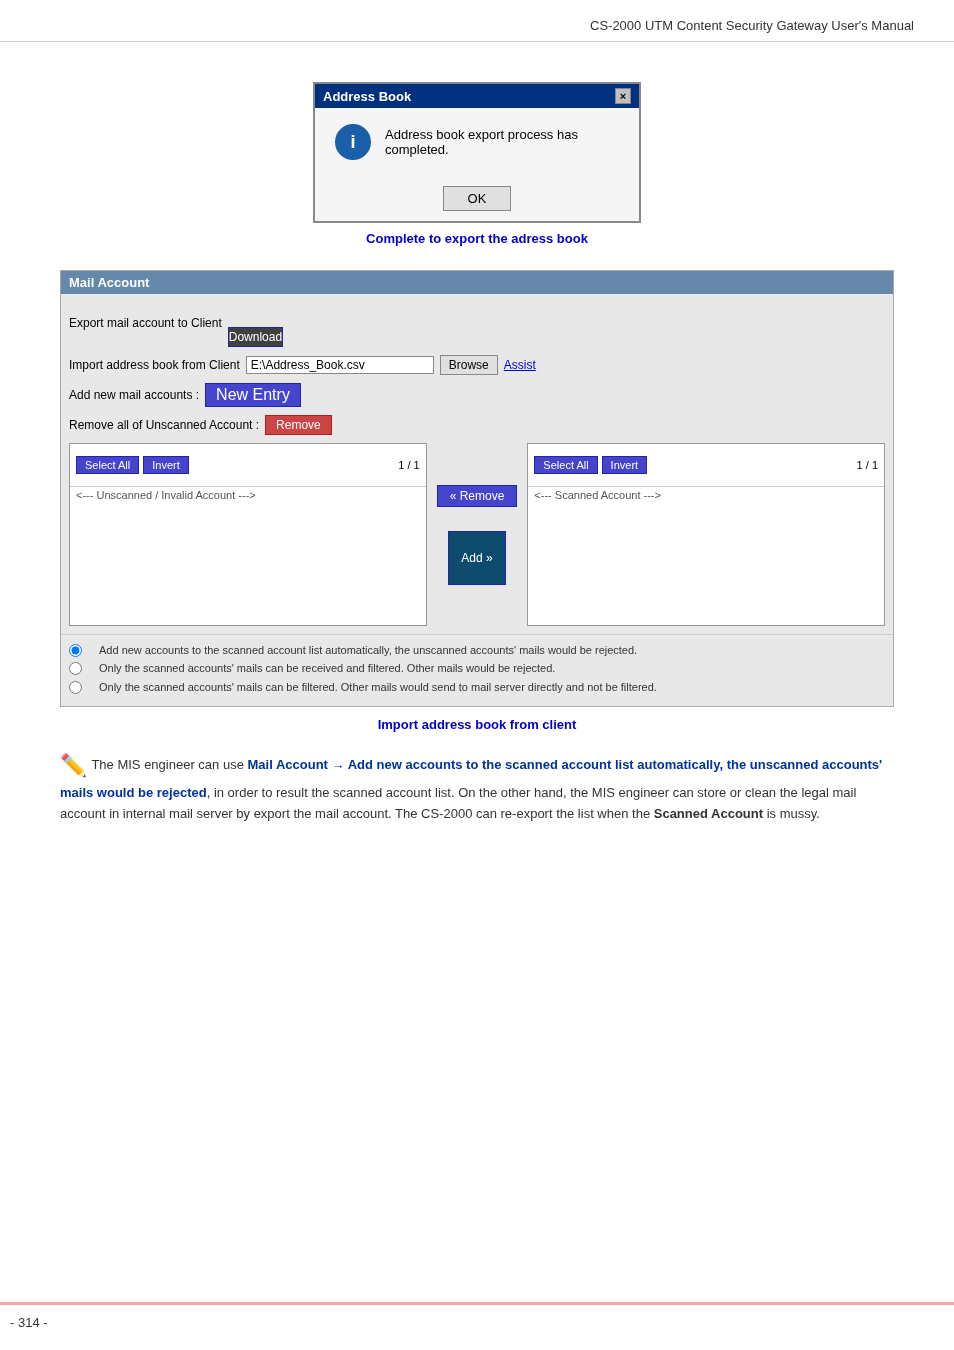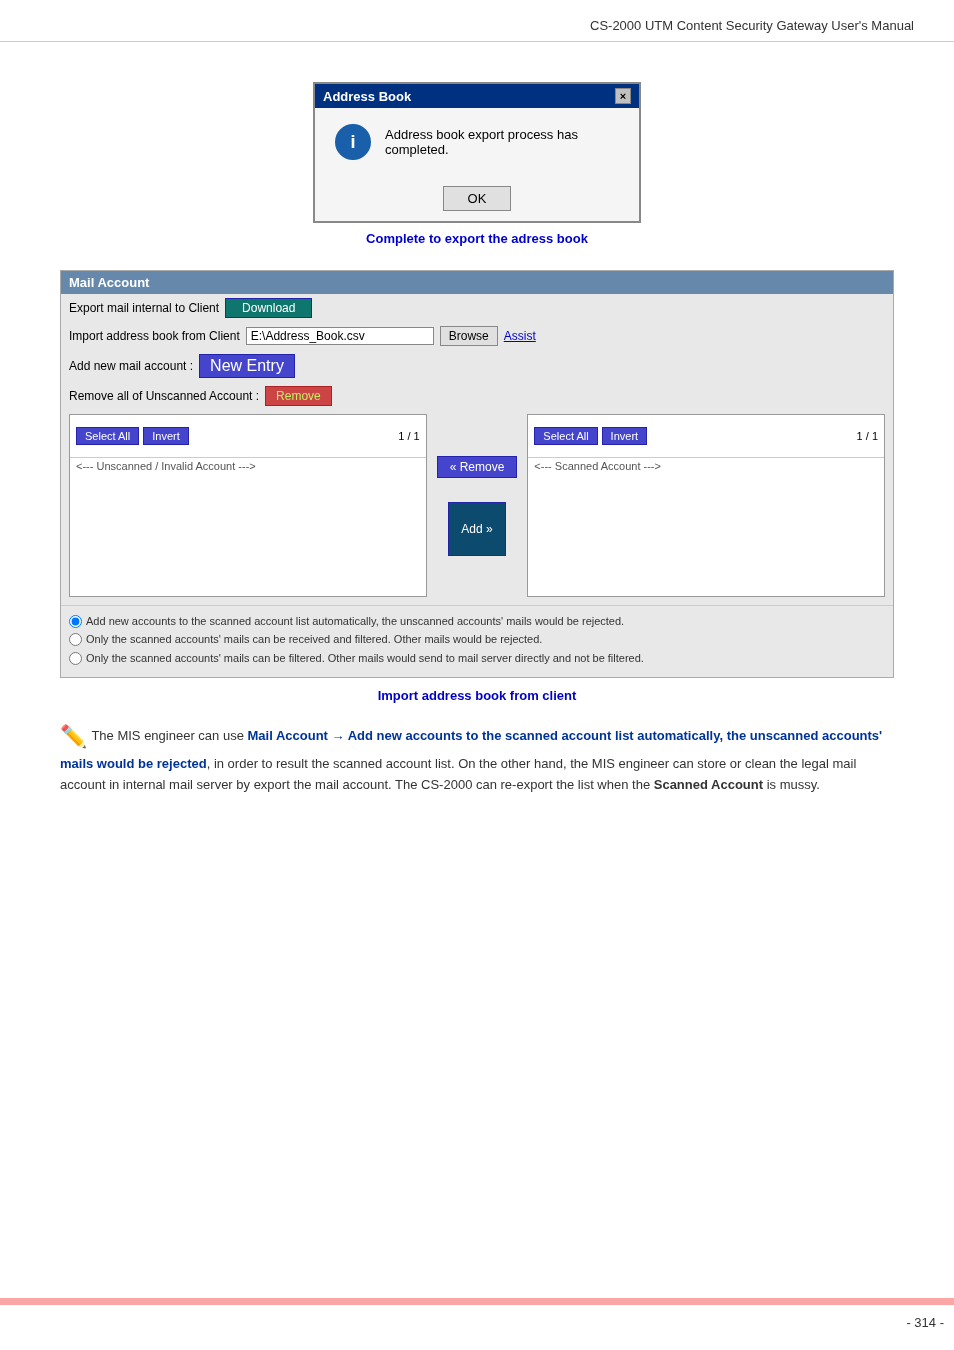--- a/index.html
+++ b/index.html
@@ -140,40 +140,41 @@
       gap: 6px;
       font-size: 12px;
     }
 
     .mail-account-label {
       color: #000;
       font-size: 12px;
     }
 
     .btn-download {
-      background: #0f766e;
-      color: #fff;
-      border: 1px solid #2222aa;
-      padding: 2px 16px;
-      font-size: 12px;
-      cursor: pointer;
+      background: #404040;
+      color: #fff;
+      border: 1px solid #2222aa;
+      padding: 2px 0;
+      font-size: 12px;
+      cursor: pointer;
+      margin-top: 29px;
     }
 
     .btn-new-entry {
       background: #4444cc;
       color: #fff;
       border: 1px solid #2222aa;
       padding: 2px 10px;
       font-size: 16px;
       cursor: pointer;
     }
 
     .btn-remove {
       background: #cc4444;
-      color: #bef264;
+      color: #ffffff;
       border: 1px solid #aa2222;
       padding: 2px 10px;
       font-size: 12px;
       cursor: pointer;
     }
 
     .btn-browse {
       background: #e0e0e0;
       border: 1px solid #888;
       padding: 2px 8px;
@@ -291,21 +292,21 @@
       padding: 8px 8px 8px 8px;
       font-size: 11px;
       color: #333;
       background: #e8e8e8;
       border-top: 1px solid #ccc;
     }
 
     .radio-row {
       display: flex;
       align-items: center;
-      gap: 4px;
+      gap: 17px;
       margin-bottom: 4px;
       line-height: 1.3;
     }
 
     .radio-row input[type=radio] {
       margin-top: 1px;
       flex-shrink: 0;
     }
 
     .import-caption {
@@ -328,22 +329,22 @@
       font-weight: bold;
       color: #003399;
     }
 
     .bold-text {
       font-weight: bold;
     }
 
     
     .page-footer {
-      border-top: 7px solid #fca5a5;
-      text-align: right;
+      border-top: 3px solid #fca5a5;
+      text-align: left;
       padding: 10px;
       font-size: 13px;
       color: #333;
       position: absolute;
       bottom: 10px;
       width: 100%;
       left: 0;
     }
 
     .accounts-wrapper {
@@ -379,33 +380,33 @@
         <button class="dialog-ok-btn">OK</button>
       </div>
     </div>
     <div class="caption-text">Complete to export the adress book</div>
   </div>
 
   <div class="mail-account-panel">
     <div class="mail-account-title">Mail Account</div>
 
     <div class="mail-account-row">
-      <span class="mail-account-label">Export mail internal to Client</span>
+      <span class="mail-account-label">Export mail account to Client</span>
       <button class="btn-download">Download</button>
     </div>
 
     <div class="mail-account-row">
       <span class="mail-account-label">Import address book from Client</span>
       <input class="file-input" type="text" value="E:\Address_Book.csv" style="">
       <button class="btn-browse">Browse</button>
       <button class="btn-assist">Assist</button>
     </div>
 
     <div class="mail-account-row">
-      <span class="mail-account-label">Add new mail account :</span>
+      <span class="mail-account-label">Add new mail accounts :</span>
       <button class="btn-new-entry">New Entry</button>
     </div>
 
     <div class="mail-account-row">
       <span class="mail-account-label">Remove all of Unscanned Account :</span>
       <button class="btn-remove">Remove</button>
     </div>
 
     <div class="accounts-wrapper">
 

